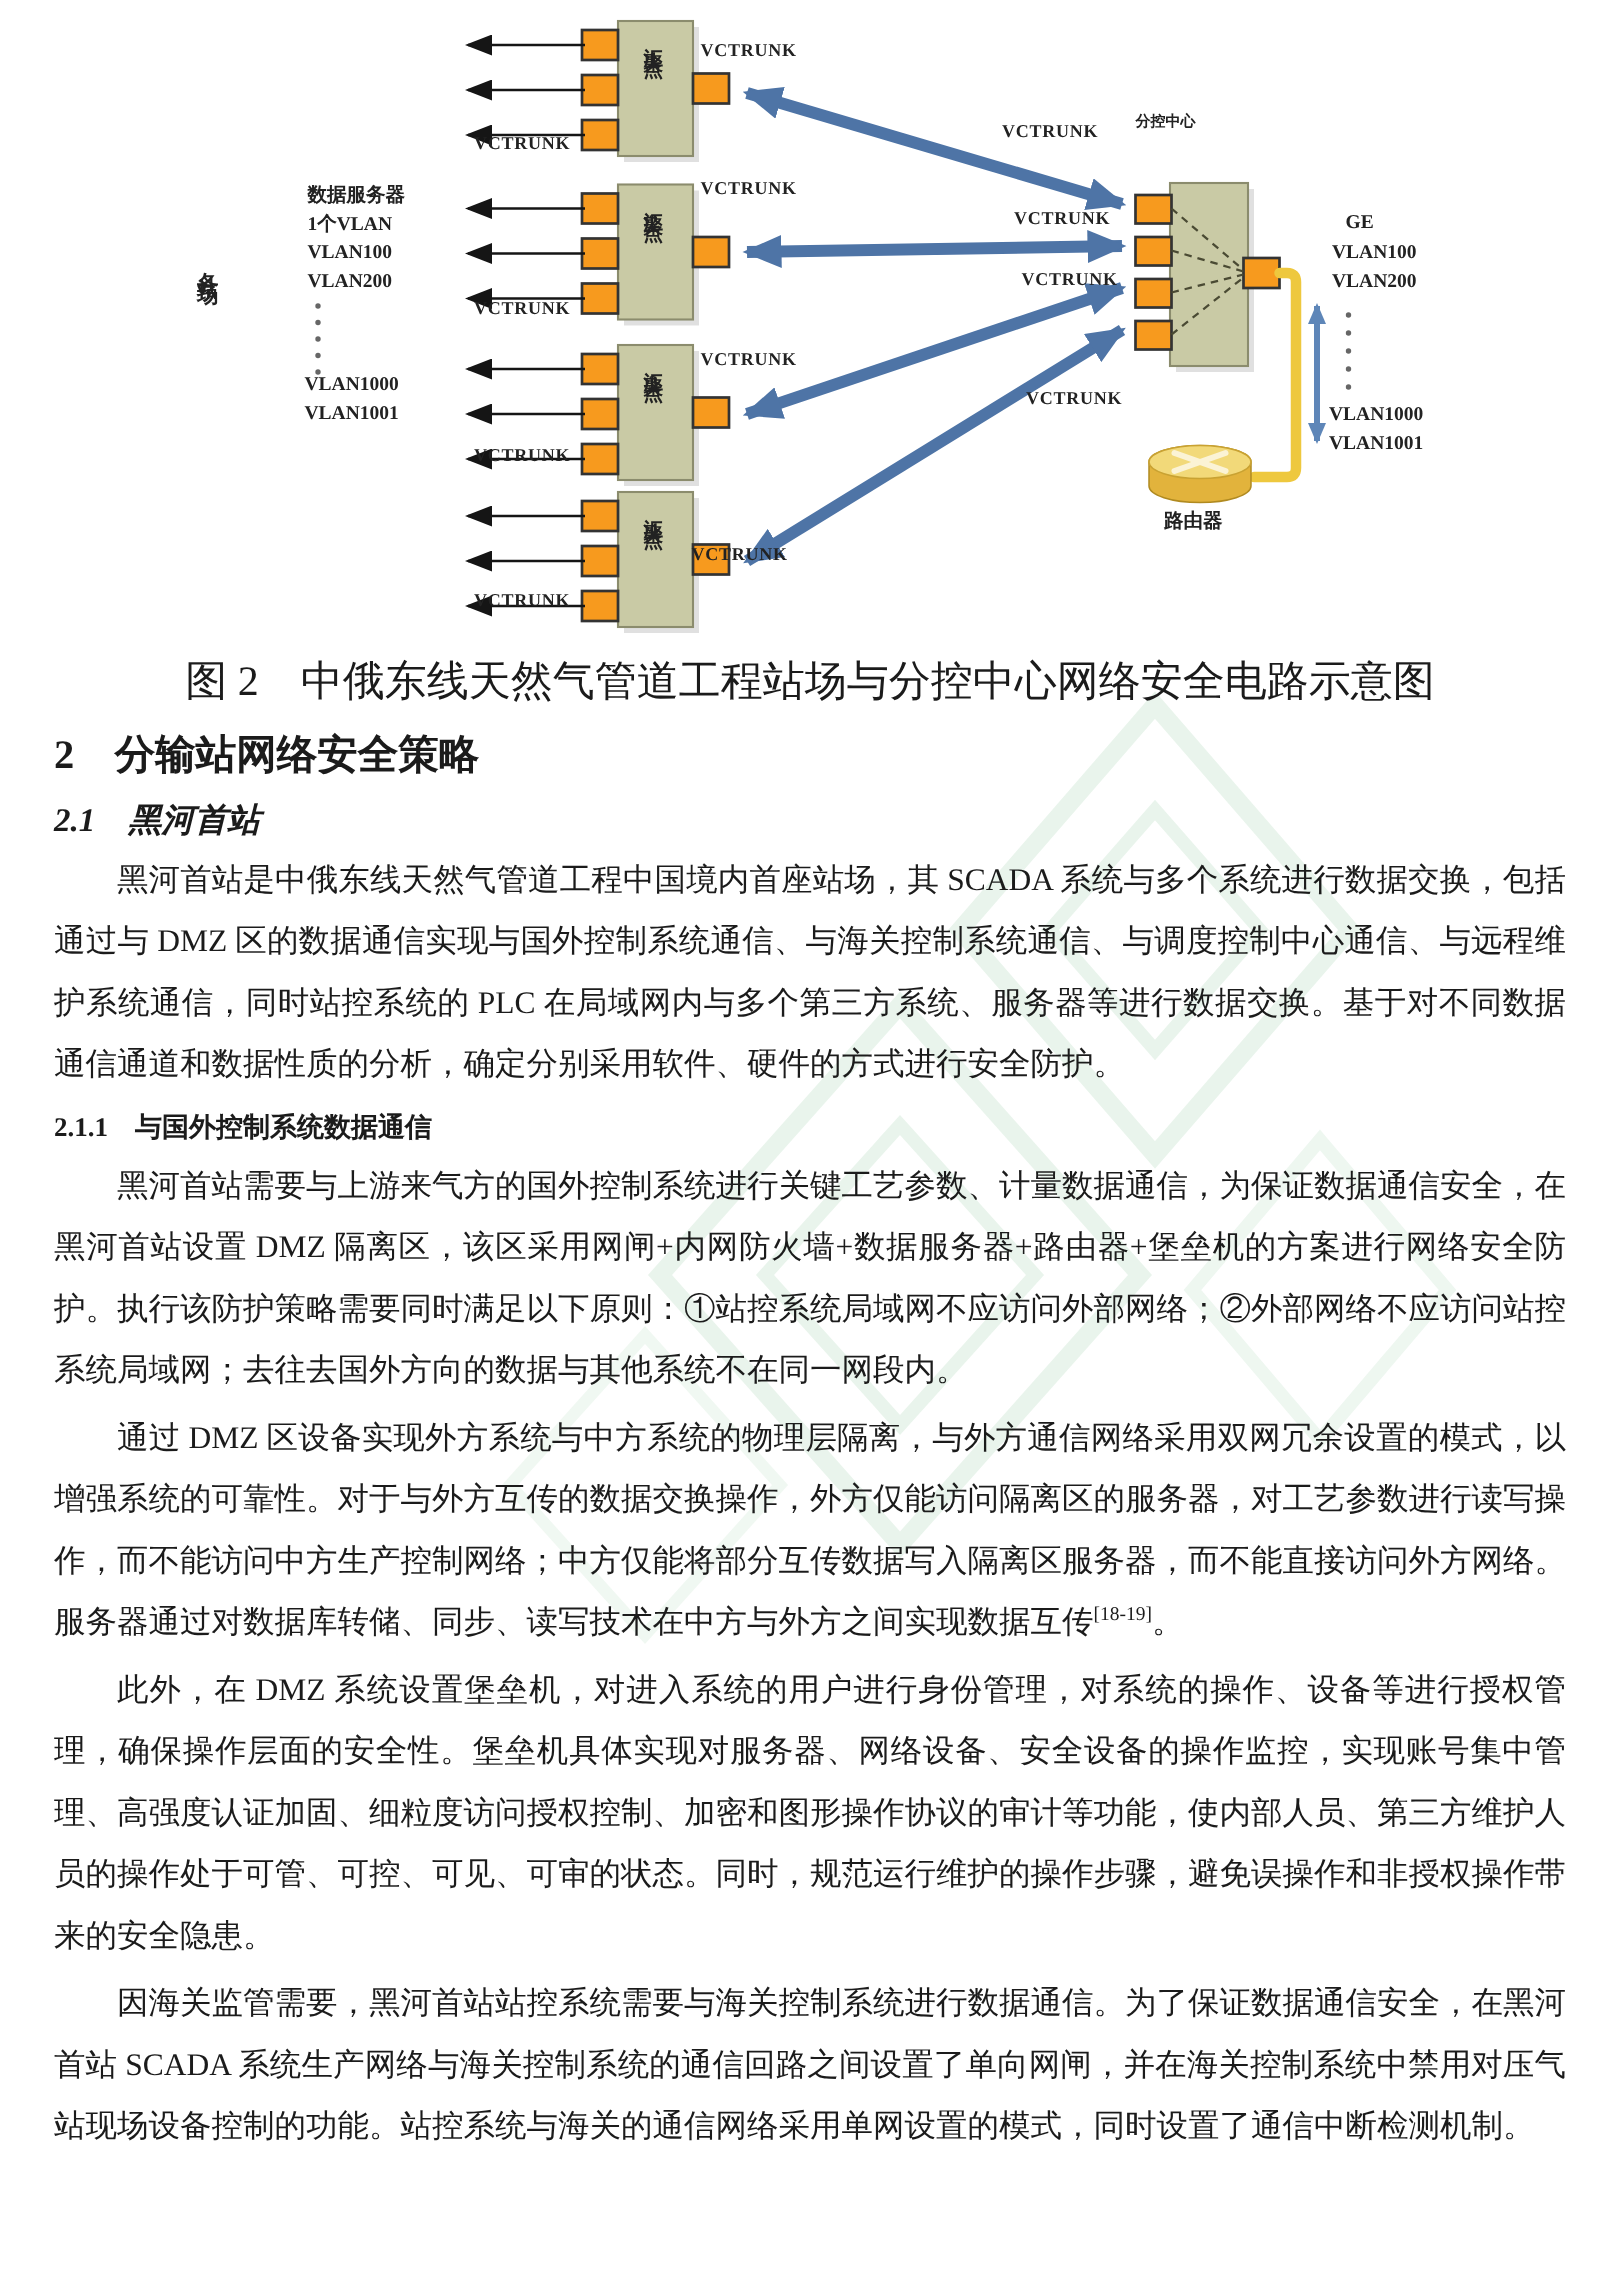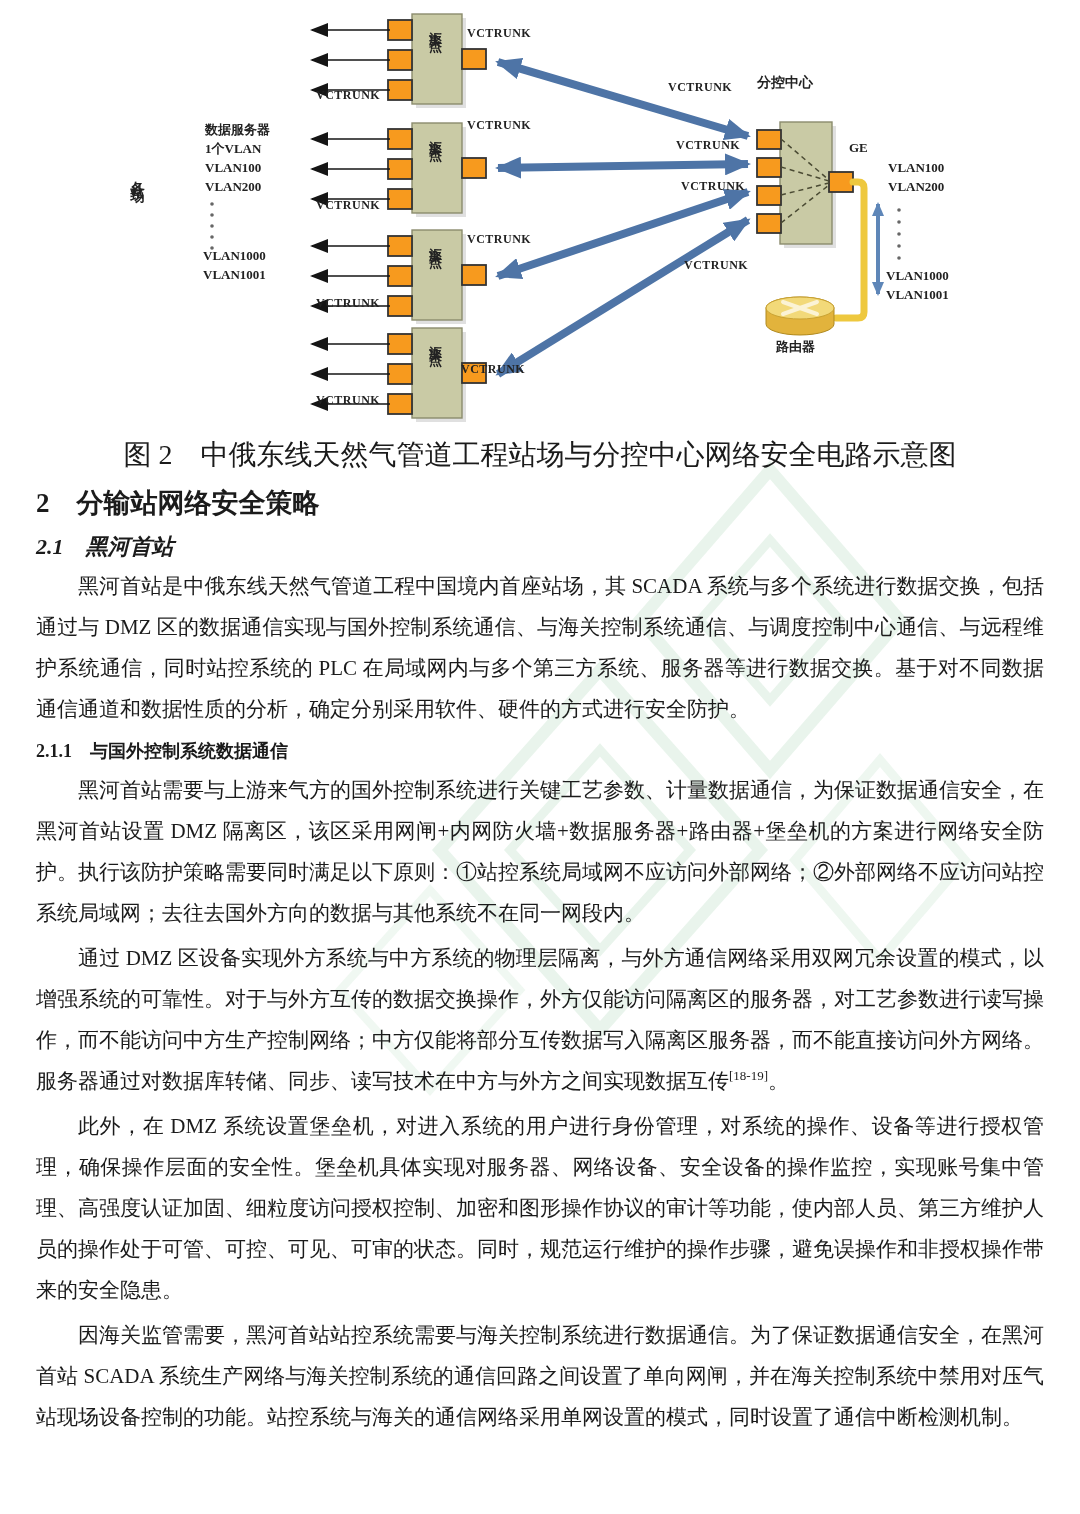--- a/index.html
+++ b/index.html
@@ -9,21 +9,21 @@
   }
   
   .figure{position:relative;width:1080px;height:436px;z-index:2;}
   .figure svg{position:absolute;left:0;top:0;}
   .flabel{position:absolute;font-weight:bold;color:#222;white-space:nowrap;z-index:3;}
   .vct{font-size:12px;letter-spacing:.5px;font-family:"Liberation Serif",serif;text-align:right;}
   .vlanblk{font-size:13px;line-height:19px;}
   .vtext{writing-mode:vertical-rl;text-orientation:upright;}
   .nodelabel{font-size:13px;letter-spacing:3px;line-height:15px;}
   .station{font-size:14px;letter-spacing:4px;}
-  .hubtitle{font-size:14px;}
+  .hubtitle{font-size:10px;}
   .gelabel{font-size:13px;}
   .routerlabel{font-size:13px;}
   
   .caption{position:relative;z-index:2;text-align:center;font-weight:normal;font-size:28px;line-height:30px;margin-top:4px;}
   .doc{position:relative;z-index:2;padding:0 36px;}
   .h-sec{font-size:27px;font-weight:bold;line-height:34px;margin:16px 0 0 0;}
   .h-sub{font-size:22px;font-weight:bold;line-height:30px;margin:12px 0 0 0;font-style:italic;}
   .h-sub3{font-size:18px;font-weight:bold;line-height:30px;margin:6px 0 0 0;}
   .bpara{font-size:21px;line-height:41px;text-align:justify;text-indent:2em;margin:4px 0 0 0;}
   .bpara sup{font-size:13px;line-height:0;}
@@ -190,21 +190,21 @@
     <div>VLAN200</div>
   </div>
   <div class="flabel vlanblk" style="left:203px;top:246px">
     <div>VLAN1000</div>
     <div>VLAN1001</div>
   </div>
 
   <div class="flabel station vtext" style="left:128px;top:170px">各站场</div>
 
   <div class="flabel hubtitle" style="left:757px;top:74px">分控中心</div>
-  <div class="flabel gelabel" style="left:849px;top:140px">GE</div>
+  <div class="flabel gelabel" style="left:897px;top:140px">GE</div>
   <div class="flabel routerlabel" style="left:776px;top:338px">路由器</div>
 
   <div class="flabel vlanblk" style="left:888px;top:158px">
     <div>VLAN100</div>
     <div>VLAN200</div>
   </div>
   <div class="flabel vlanblk" style="left:886px;top:266px">
     <div>VLAN1000</div>
     <div>VLAN1001</div>
   </div>

